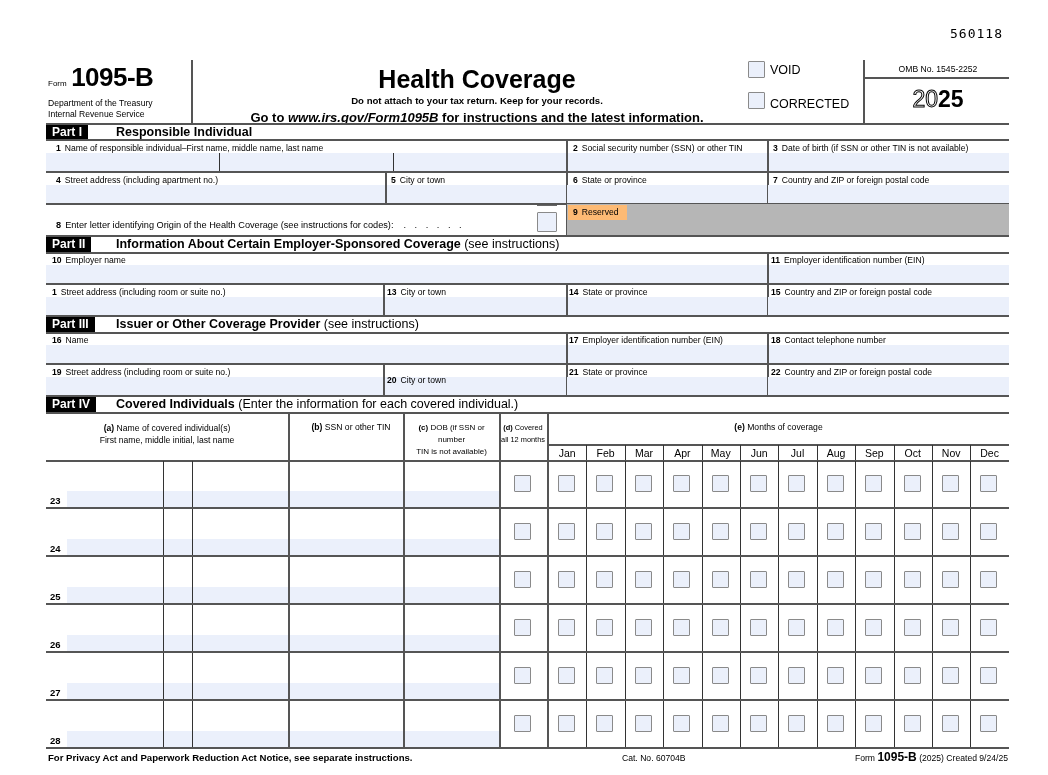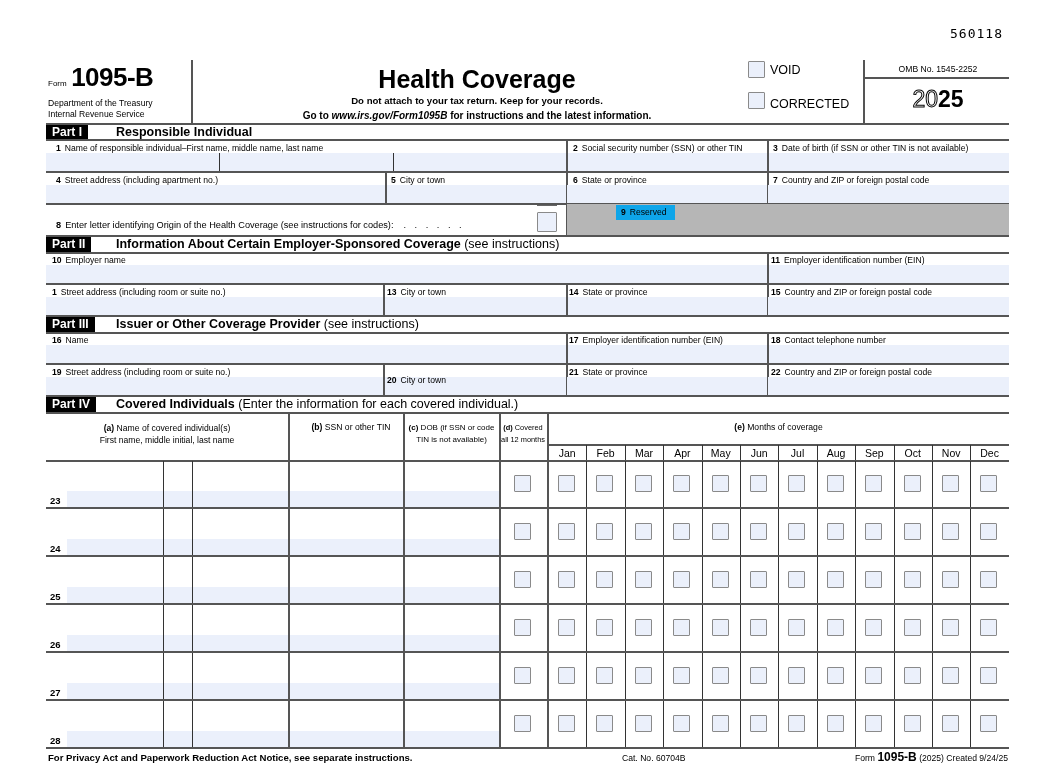--- a/index.html
+++ b/index.html
@@ -28,21 +28,21 @@
 <div class="abs" style="left:48px; top:62px; white-space:nowrap;">
   <span style="font-size:8px;">Form</span>
   <span style="font-size:26px; font-weight:bold; letter-spacing:-0.5px;">1095-B</span>
 </div>
 <div class="abs" style="left:48px; top:98px; font-size:8.6px;">Department of the Treasury</div>
 <div class="abs" style="left:48px; top:109px; font-size:8.6px;">Internal Revenue Service</div>
 <div class="vl" style="left:191px; top:60px; height:64px;"></div>
 
 <div class="abs" style="left:300px; width:354px; top:65px; text-align:center; font-size:25px; font-weight:bold;">Health Coverage</div>
 <div class="abs" style="left:250px; width:454px; top:95px; text-align:center; font-size:9.6px; font-weight:bold;">Do not attach to your tax return. Keep for your records.</div>
-<div class="abs" style="left:230px; width:494px; top:110px; text-align:center; font-size:10px; font-weight:bold; white-space:nowrap;">
+<div class="abs" style="left:230px; width:494px; top:110px; text-align:center; font-size:13px; font-weight:bold; white-space:nowrap;">
   <span>Go to </span><i>www.irs.gov/Form1095B</i><span> for instructions and the latest information.</span>
 </div>
 
 <div class="cb" style="left:748px; top:61px;"></div>
 <div class="abs" style="left:770px; top:63px; font-size:12.5px;">VOID</div>
 <div class="cb" style="left:748px; top:92px;"></div>
 <div class="abs" style="left:770px; top:97px; font-size:12.5px;">CORRECTED</div>
 
 <div class="vl" style="left:863px; top:60px; height:64px;"></div>
 <div class="abs" style="left:868px; width:140px; top:64px; text-align:center; font-size:8.6px;">OMB No. 1545-2252</div>
@@ -77,21 +77,21 @@
 <div class="vl" style="left:385px; top:172px; height:32px;"></div>
 <div class="lbl" style="left:391px; top:175px;"><b>5</b><span>City or town</span></div>
 <div class="lbl" style="left:573px; top:175px;"><b>6</b><span>State or province</span></div>
 <div class="lbl" style="left:773px; top:175px;"><b>7</b><span>Country and ZIP or foreign postal code</span></div>
 <div class="hl" style="left:46px; width:963px; top:203px;"></div>
 
 <div class="lbl" style="left:56px; top:220px; font-size:9.2px;"><b>8</b><span>Enter letter identifying Origin of the Health Coverage (see instructions for codes):</span><span style="margin-left:10px; letter-spacing:3px;">. . . . . .</span></div>
 <div class="hl1" style="left:537px; width:20px; top:205px;"></div>
 <div class="cb" style="left:537px; top:212px; width:20px; height:20px;"></div>
 <div class="abs" style="left:567px; width:442px; top:204px; height:32px; background:#b6b6b6;"></div>
-<div class="lbl" style="left:568px; top:205px; background:#0ea5e9; padding:2px 8px 3px 5px;margin-left:48px;"><b>9</b><span>Reserved</span></div>
+<div class="lbl" style="left:568px; top:205px; background:#fdba74; padding:2px 8px 3px 5px;"><b>9</b><span>Reserved</span></div>
 <div class="hl" style="left:46px; width:963px; top:235px;"></div>
 
 <div class="part-tag" style="left:46px; top:237px;">Part II</div>
 <div class="part-title" style="left:116px; top:237px;"><b>Information About Certain Employer-Sponsored Coverage</b><span> (see instructions)</span></div>
 <div class="hl" style="left:46px; width:963px; top:252px;"></div>
 
 <div class="field" style="left:46px; width:721px; top:265px; height:19px;"></div>
 <div class="field" style="left:768px; width:241px; top:265px; height:19px;"></div>
 <div class="lbl" style="left:52px; top:255px;"><b>10</b><span>Employer name</span></div>
 <div class="vl" style="left:767px; top:253px; height:63px;"></div>
@@ -140,21 +140,21 @@
 <div class="hl" style="left:46px; width:963px; top:412px;"></div>
 
 <div class="abs" style="left:46px; width:242px; top:422px; text-align:center; font-size:8.6px; line-height:12px;">
   <div><b>(a)</b><span> Name of covered individual(s)</span></div>
   <div>First name, middle initial, last name</div>
 </div>
 <div class="abs" style="left:289px; width:124px; top:422px; text-align:center; font-size:8.6px;">
   <b>(b)</b><span> SSN or other TIN</span>
 </div>
 <div class="abs" style="left:404px; width:95px; top:422px; text-align:center; font-size:8px; line-height:12px;">
-  <div><b>(c)</b><span> DOB (if SSN or code</span></div>
+  <div><b>(c)</b><span> DOB (if SSN or number</span></div>
   <div>TIN is not available)</div>
 </div>
 <div class="abs" style="left:499px; width:48px; top:422px; text-align:center; font-size:7.4px; line-height:12px;">
   <div><b>(d)</b><span> Covered</span></div>
   <div>all 12 months</div>
 </div>
 <div class="abs" style="left:548px; width:461px; top:422px; text-align:center; font-size:8.6px;">
   <b>(e)</b><span> Months of coverage</span>
 </div>
 <div class="hl1" style="left:547px; width:462px; top:444px; height:2px; background:#555;"></div>

